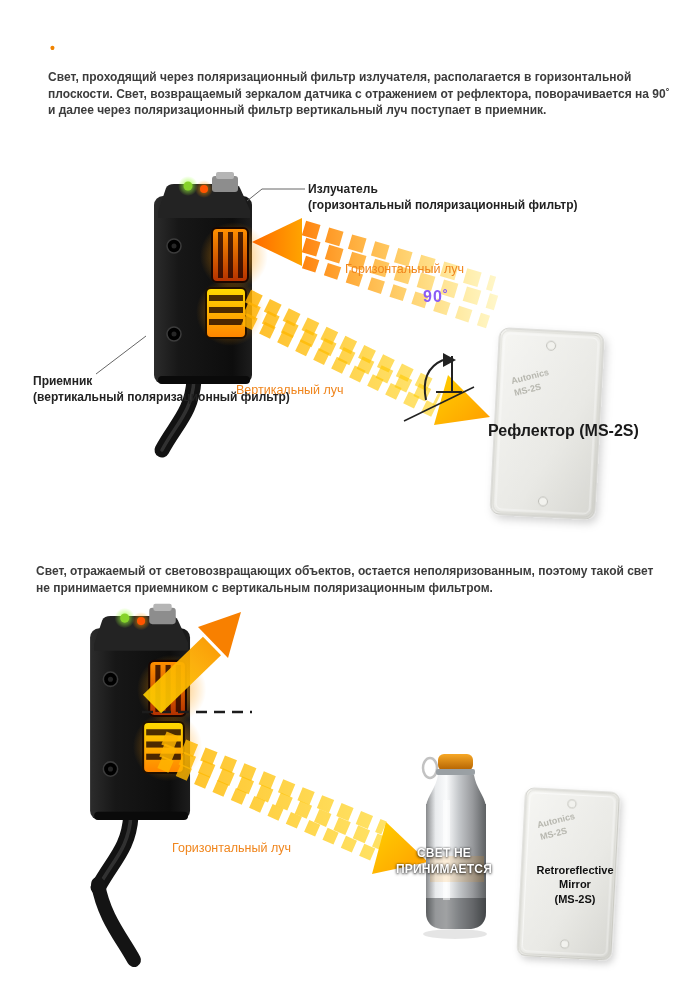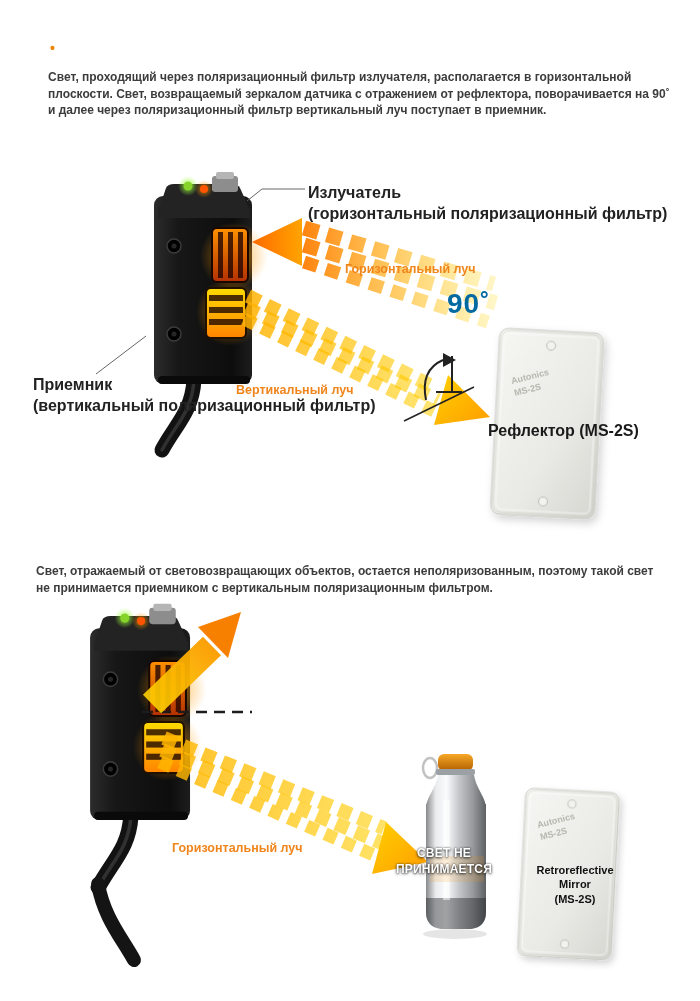--- a/index.html
+++ b/index.html
@@ -6,23 +6,23 @@
   html,body { background:#ffffff; }
   .page {
     position:relative; width:700px; height:1001px; background:#ffffff;
     font-family:"Liberation Sans","DejaVu Sans",sans-serif; overflow:hidden;
   }
   .art { position:absolute; left:0; top:0; }
   .abs { position:absolute;font-weight:bold; }
   .bullet { color:#f08300; font-size:14px; font-weight:bold; line-height:1; }
   .title  { font-size:13px; font-weight:bold; color:#111; white-space:nowrap; }
   .para   { font-size:12px; color:#3c3c3c; line-height:1.38; }
-  .lbl    { font-size:16px; color:#222; line-height:1.32; }
-  .beam-lbl { font-size:12.5px; font-weight:bold; color:#f0851c; white-space:nowrap; }
-  .deg    { font-size:28px; font-weight:bold; color:#0369a1; letter-spacing:1px;margin-left:24px; }
+  .lbl    { font-size:12px; color:#222; line-height:1.32; }
+  .beam-lbl { font-size:12.5px; font-weight:normal; color:#f0851c; white-space:nowrap; }
+  .deg    { font-size:16px; font-weight:bold; color:#8b5cf6; letter-spacing:1px; }
   .refl-lbl { font-size:16px; color:#1a1a1a; white-space:nowrap; }
   .not-received { font-size:12px; font-weight:bold; color:#ffffff; text-align:center;
     line-height:1.3; letter-spacing:0.2px;
     text-shadow:0 1px 3px rgba(0,0,0,0.8), 0 0 2px rgba(0,0,0,0.6); }
   .mirror-lbl { font-size:11px; color:#111; text-align:center; line-height:1.3; }
   .mark { fill:#b7b7af; font-size:9px; font-weight:bold;
     font-family:"Liberation Sans","DejaVu Sans",sans-serif; }
 </style>
 </head>
 <body>

